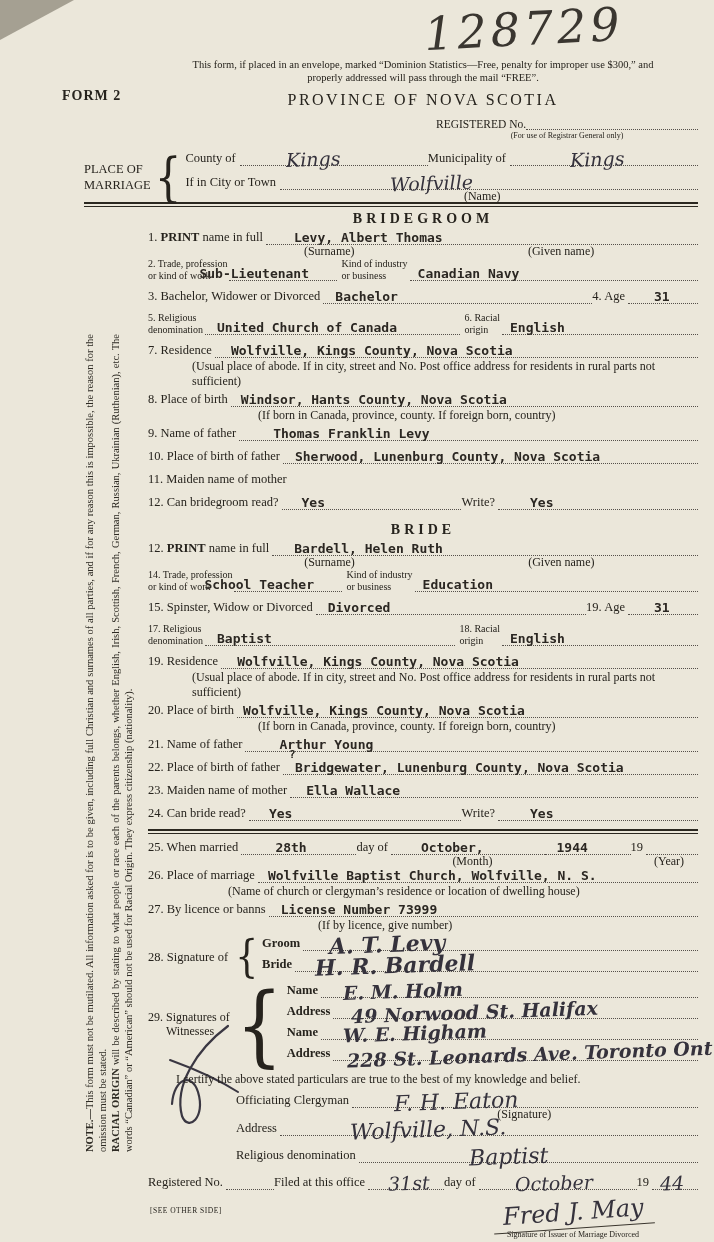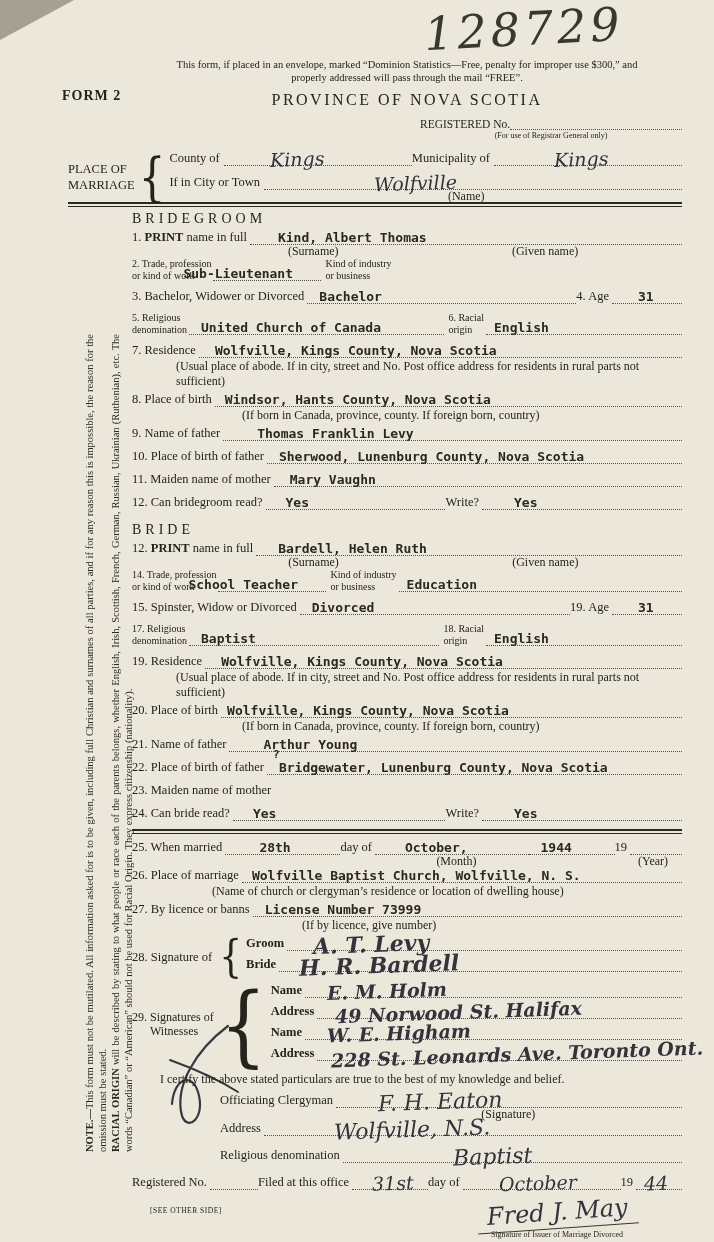--- a/index.html
+++ b/index.html
@@ -15,21 +15,21 @@
   .serial { position:absolute; left:424px; top:2px; font-family:"DejaVu Serif",serif;
     font-style:italic; font-size:46px; color:#3a3630; transform:rotate(-3deg); letter-spacing:4px; }
   .formno { position:absolute; left:62px; top:88px; font-weight:bold; font-size:14px; letter-spacing:1px; }
   .vnote { position:absolute; top:1152px; transform:rotate(-90deg); transform-origin:0 0;
     width:818px; font-size:10.5px; line-height:12.5px; color:#2d2a23; text-align:justify; }
   .vnote1 { left:84px; }
   .vnote2 { left:110px; }
   .seeother { position:absolute; left:150px; top:1206px; font-size:7.5px; letter-spacing:.5px; }
   .flourish { position:absolute; left:158px; top:1020px; }
 
-  .main { position:absolute; left:132px; top:0; width:550px; }
+  .main { position:absolute; left:148px; top:0; width:550px; }
   .notice { margin-top:58px; font-size:10.5px; line-height:1.25; text-align:center; }
   .province { margin-top:7px; text-align:center; font-size:16px; letter-spacing:2.5px; }
   .title { margin-top:1px; text-align:center; font-size:33px; font-weight:bold; letter-spacing:2px; }
 
   .regblock { width:262px; margin:6px 0 0 auto; }
   .regrow { display:flex; align-items:flex-end; }
   .reglabel { font-size:11.5px; white-space:nowrap; }
   .regnote { font-size:8px; text-align:center; margin-top:1px; }
 
   .place { display:flex; align-items:center; margin:11px 0 0 -64px; }
@@ -38,21 +38,21 @@
   .bplace { font-size:42px; transform:scaleY(1.25); }
   .b28 { font-size:36px; transform:scaleY(1.25); }
   .b29 { font-size:74px; transform:scaleY(1.2); }
   .place-rows { flex:1; }
   .prow { display:flex; align-items:flex-end; margin-bottom:9px; }
   .prow:last-child { margin-bottom:12px; }
   .plbl { font-size:12.5px; white-space:nowrap; padding-right:4px; }
 
   .dblrule { height:5px; border-top:2px solid #2b2820; border-bottom:1px solid #2b2820; }
   .wide { margin-left:-64px; }
-  .sect { text-align:left; font-size:14px; font-weight:normal; letter-spacing:4px; padding:4px 0 3px; }
+  .sect { text-align:center; font-size:14px; font-weight:bold; letter-spacing:4px; padding:4px 0 3px; }
 
   .row { display:flex; align-items:flex-end; margin-bottom:8px; }
   .lbl { font-size:12.5px; white-space:nowrap; padding-right:3px; }
   .lbl2 { font-size:10px; line-height:1.15; white-space:nowrap; padding-right:2px; }
   .fill { flex:1; position:relative; height:15px; border-bottom:1px dotted #55504a; }
   .typed { position:absolute; bottom:-1px; left:8px; white-space:nowrap;
     font-family:"DejaVu Sans Mono","Liberation Mono",monospace; font-weight:bold;
     font-size:13px; color:#2b2722; }
   .tmark { position:absolute; top:-12px; left:6px; font-family:"DejaVu Sans Mono",monospace;
     font-weight:bold; font-size:11px; }
@@ -137,32 +137,35 @@
       </div>
     </div>
   </div>
 
   <div class="dblrule wide"></div>
   <div class="sect">BRIDEGROOM</div>
 
   <div class="row nsub">
     <span class="lbl"><span>1.</span> <b>PRINT</b> <span>name in full</span></span>
     <span class="fill">
-      <span class="typed" style="left:28px">Kind, Albert Thomas</span>
+      <span class="typed" style="left:28px">Levy, Albert Thomas</span>
       <span class="subnote" style="left:38px">(Surname)</span>
       <span class="subnote" style="left:262px">(Given name)</span>
     </span>
   </div>
 
   <div class="row">
     <span class="lbl2"><span>2. Trade, profession</span><br><span>or kind of work</span></span>
     <span class="fill" style="flex:0 0 108px">
         <span class="typed" style="left:-30px">Sub-Lieutenant</span>
       </span>
     <span class="lbl2" style="padding-left:4px"><span>Kind of industry</span><br><span>or business</span></span>
+    <span class="fill">
+        <span class="typed">Canadian Navy</span>
+      </span>
   </div>
 
   <div class="row">
     <span class="lbl">3. Bachelor, Widower or Divorced</span>
     <span class="fill">
         <span class="typed" style="left:12px">Bachelor</span>
       </span>
     <span class="lbl">4. Age</span>
     <span class="fill" style="flex:0 0 70px">
         <span class="typed" style="left:26px">31</span>
@@ -209,23 +212,20 @@
 
   <div class="row">
     <span class="lbl">10. Place of birth of father</span>
     <span class="fill">
         <span class="typed" style="left:12px">Sherwood, Lunenburg County, Nova Scotia</span>
       </span>
   </div>
 
   <div class="row">
     <span class="lbl">11. Maiden name of mother</span>
-    <span class="fill">
-        <span class="typed" style="left:16px">Mary Vaughn</span>
-      </span>
   </div>
 
   <div class="row">
     <span class="lbl">12. Can bridegroom read?</span>
     <span class="fill">
         <span class="typed" style="left:20px">Yes</span>
       </span>
     <span class="lbl">Write?</span>
     <span class="fill" style="flex:0 0 200px">
         <span class="typed" style="left:32px">Yes</span>
@@ -306,20 +306,23 @@
   <div class="row">
     <span class="lbl">22. Place of birth of father</span>
     <span class="fill">
       <span class="tmark">?</span>
       <span class="typed" style="left:12px">Bridgewater, Lunenburg County, Nova Scotia</span>
     </span>
   </div>
 
   <div class="row">
     <span class="lbl">23. Maiden name of mother</span>
+    <span class="fill">
+        <span class="typed" style="left:16px">Ella Wallace</span>
+      </span>
   </div>
 
   <div class="row">
     <span class="lbl">24. Can bride read?</span>
     <span class="fill">
         <span class="typed" style="left:20px">Yes</span>
       </span>
     <span class="lbl">Write?</span>
     <span class="fill" style="flex:0 0 200px">
         <span class="typed" style="left:32px">Yes</span>

